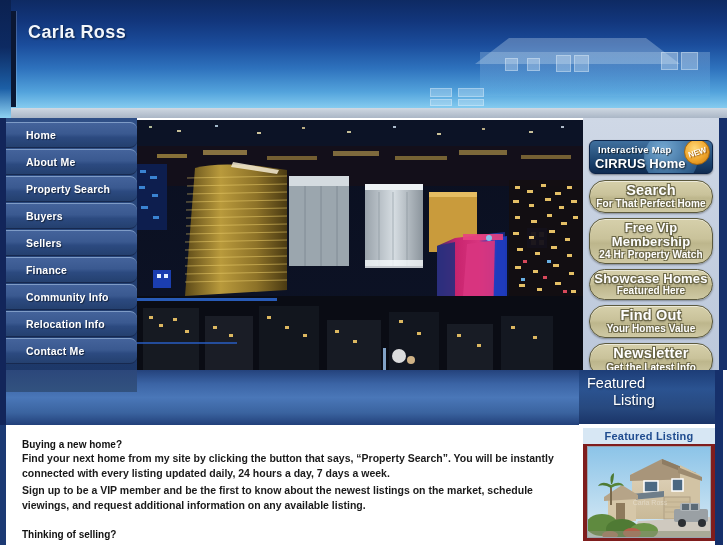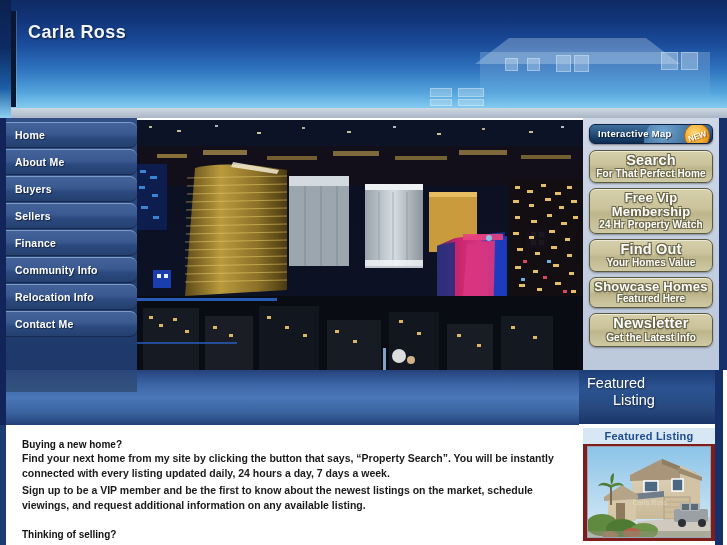--- a/index.html
+++ b/index.html
@@ -86,21 +86,21 @@
   }
   .navitem {
     position: relative;
     height: 26px;
     margin: 0 0 1px 0;
     background: linear-gradient(to bottom, #44639b 0%, #3a5990 45%, #2c4a80 60%, #24406f 100%);
     border-top: 1px solid #7e9bc6;
     border-bottom: 1px solid #17294f;
     border-radius: 0 7px 7px 0;
     display: flex; align-items: center;
-    padding-left: 9px;
+    padding-left: 20px;
     cursor: pointer;
   }
   .navitem span {
     font-size: 10.5px; font-weight: bold;
     color: #ffffff;
     letter-spacing: 0.2px;
     text-shadow: 1px 1px 1px rgba(0,0,0,0.5);
   }
 
   
@@ -127,21 +127,21 @@
   
   #rightbar {
     position: absolute; left: 583px; top: 118px;
     width: 144px; height: 252px;
     background: linear-gradient(to bottom, #cfd8e6 0%, #c4cfe0 50%, #bcc8db 100%);
     border-right: 8px solid #16306b;
   }
   .sidebtn {
     position: relative;
     margin: 0 6px 5px 6px;
-    border-radius: 7px;
+    border-radius: 16px;
     border: 1px solid #5c5a3e;
     background: linear-gradient(to bottom, #d6d0ab 0%, #c9c29a 45%, #bdb68c 55%, #cfc9a4 100%);
     box-shadow: inset 0 1px 0 rgba(255,255,255,0.55), 0 1px 2px rgba(0,0,0,0.35);
     text-align: center;
     cursor: pointer;
     padding: 2px 0 3px 0;
   }
   .sb-main {
     display: block;
     font-size: 14.5px; font-weight: bold;
@@ -155,22 +155,22 @@
     display: block;
     font-size: 10px; font-weight: bold;
     color: #ffffff; line-height: 1.1;
     letter-spacing: 0.1px;
     text-shadow: -1px -1px 0 #6b6747, 1px -1px 0 #6b6747,
                  -1px 1px 0 #6b6747, 1px 1px 0 #6b6747;
   }
   
   #btn-cirrus {
     position: relative;
-    margin: 6px 6px 6px 6px;
-    height: 20px;
+    margin: 22px 6px 6px 6px;
+    height: 34px;
     border-radius: 6px;
     border: 1px solid #0c2347;
     background: linear-gradient(to bottom, #3f6f9e 0%, #2b5580 40%, #19406b 70%, #102c52 100%);
     overflow: hidden;
     cursor: pointer;
     box-shadow: 0 1px 2px rgba(0,0,0,0.4);
   }
   #cirrus-globe {
     position: absolute; right: 14px; top: -10px;
     width: 54px; height: 54px; border-radius: 50%;
@@ -296,20 +296,23 @@
     <div id="site-title">Carla Ross</div>
     <div id="header-base"></div>
   </div>
 
   <nav id="leftnav">
     <div class="navitem">
       <span>Home</span>
     </div>
     <div class="navitem">
       <span>About Me</span>
+    </div>
+    <div class="navitem">
+      <span>Property Search</span>
     </div>
     <div class="navitem">
       <span>Buyers</span>
     </div>
     <div class="navitem">
       <span>Sellers</span>
     </div>
     <div class="navitem">
       <span>Finance</span>
     </div>
@@ -553,27 +556,27 @@
       <span class="sb-main">Search</span>
       <span class="sb-sub">For That Perfect Home</span>
     </div>
 
     <div class="sidebtn">
       <span class="sb-main" style="font-size:13px;">Free Vip Membership</span>
       <span class="sb-sub">24 Hr Property Watch</span>
     </div>
 
     <div class="sidebtn">
+      <span class="sb-main" style="font-size:13px;">Showcase Homes</span>
+      <span class="sb-sub">Featured Here</span>
+    </div>
+
+    <div class="sidebtn">
       <span class="sb-main">Find Out</span>
       <span class="sb-sub">Your Homes Value</span>
-    </div>
-
-    <div class="sidebtn">
-      <span class="sb-main" style="font-size:13px;">Showcase Homes</span>
-      <span class="sb-sub">Featured Here</span>
     </div>
 
     <div class="sidebtn">
       <span class="sb-main">Newsletter</span>
       <span class="sb-sub">Get the Latest Info</span>
     </div>
   </aside>
 
   <section id="featured">
     <div id="featured-head">

